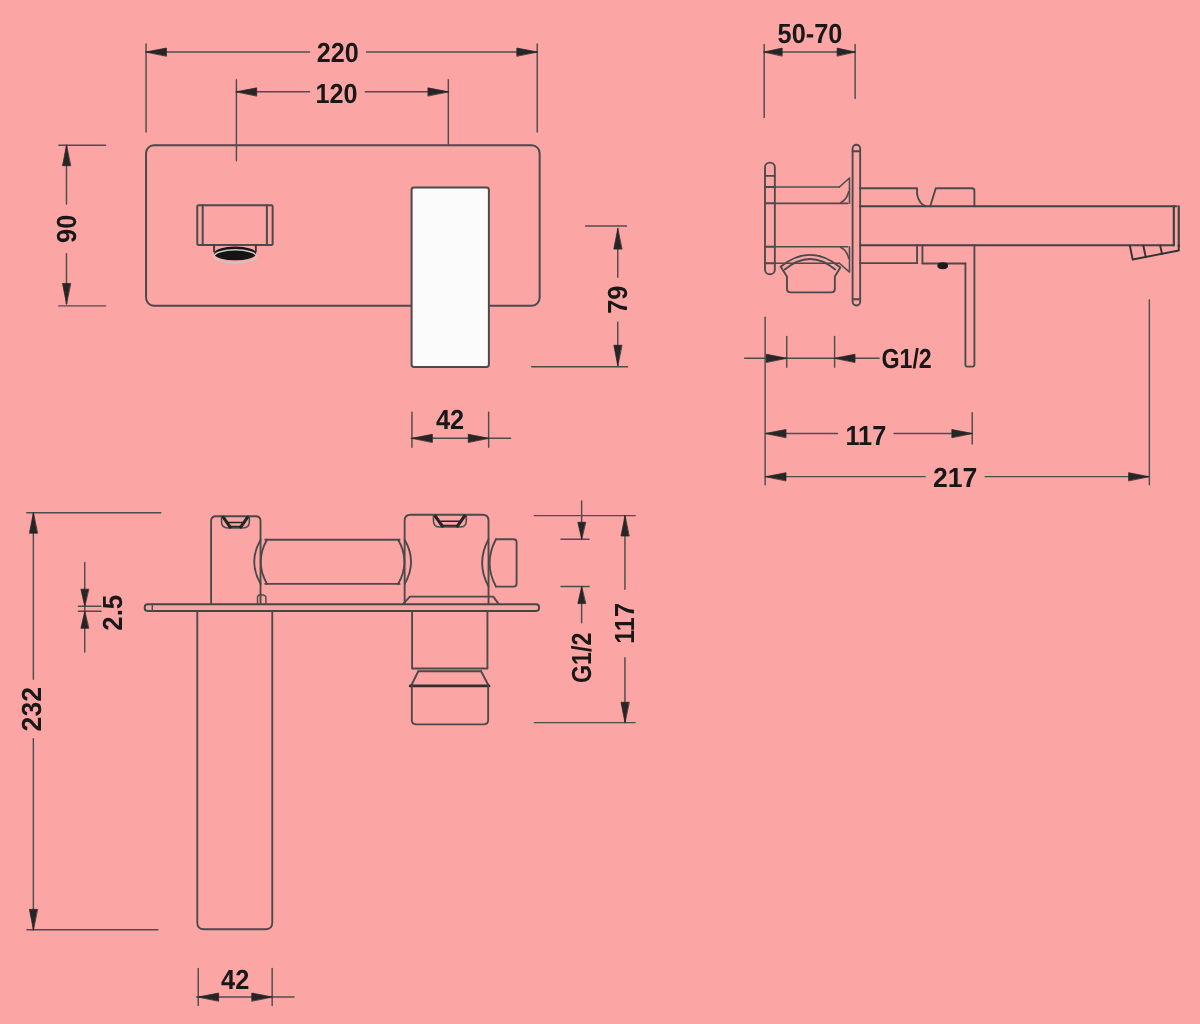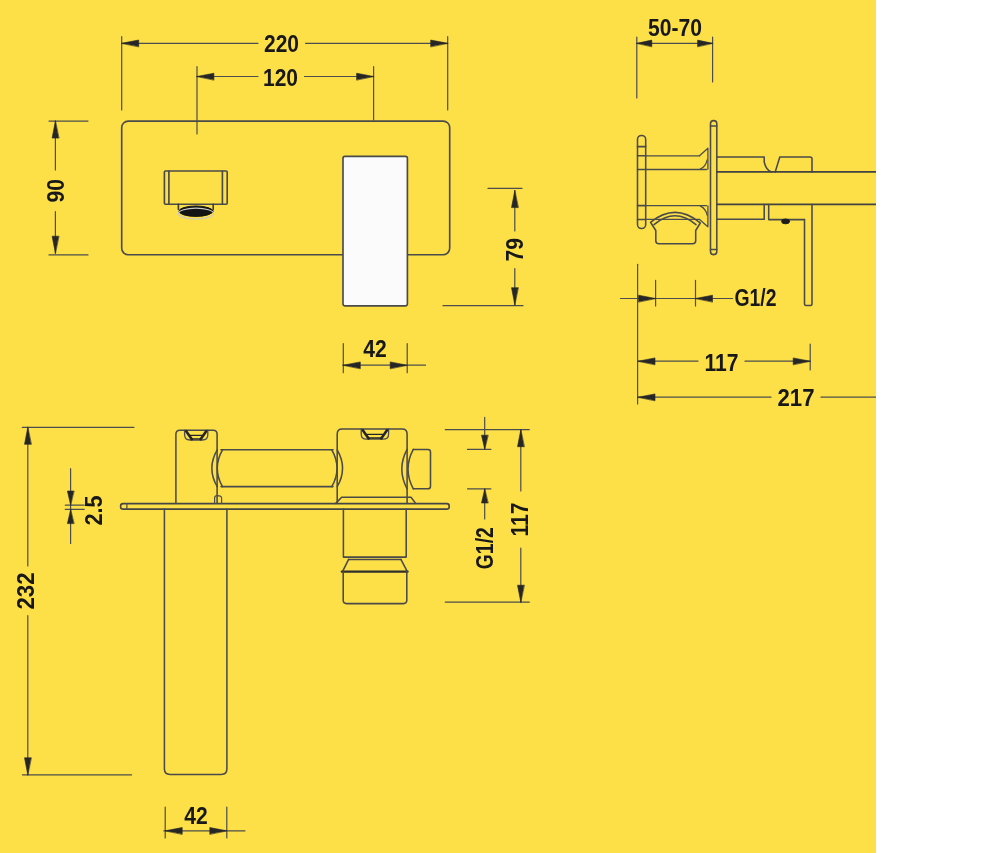--- a/index.html
+++ b/index.html
@@ -1,16 +1,16 @@
 <!DOCTYPE html>
 <html><head>
 <meta charset="utf-8">
 <style>
 html,body{margin:0;padding:0;background:#ffffff;}
-.page{position:relative;width:876px;height:853px;background:#fde047;overflow:hidden;}
+.page{position:relative;width:1000px;height:853px;background:#fca5a5;overflow:hidden;}
 .dim{font-family:"Liberation Sans",sans-serif;font-weight:bold;font-size:23px;fill:#181818;}
 </style>
 </head>
 <body>
 
 <div class="page">
 <svg width="1000" height="853" viewBox="0 0 1000 853" fill="none" stroke-linecap="round" stroke-linejoin="round">
 
 <rect x="121.7" y="121.1" width="328" height="133.6" rx="6.5" stroke="#4a4a4a" stroke-width="1.65"></rect>
 

